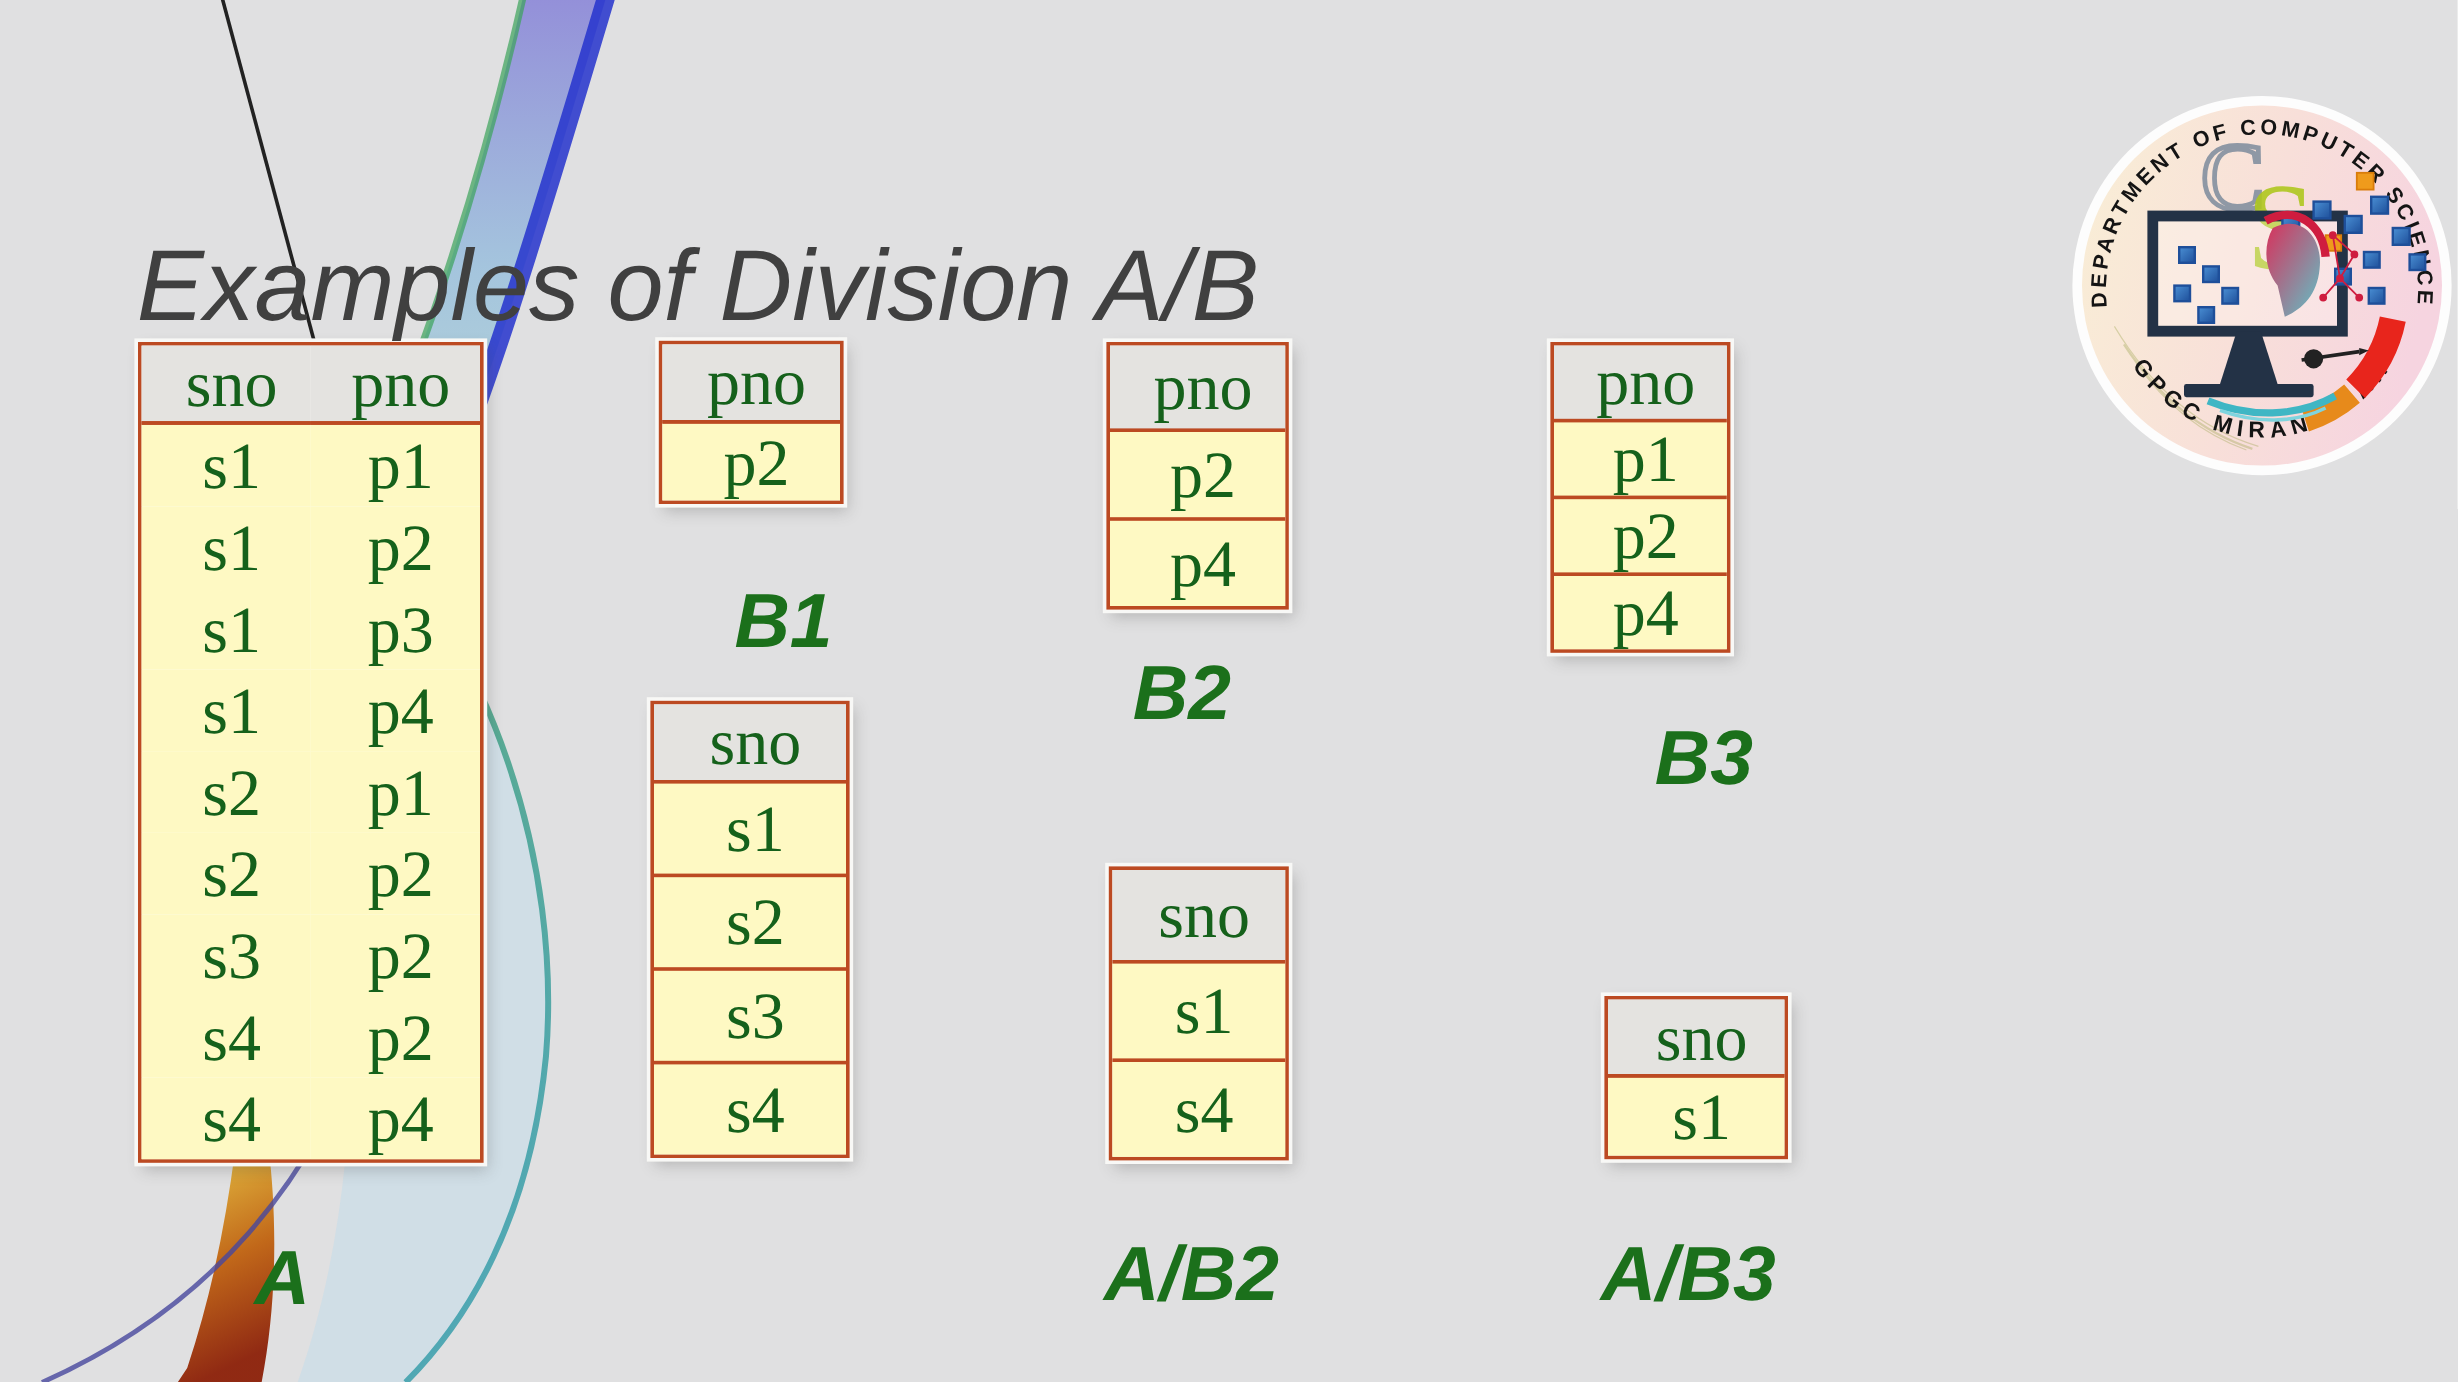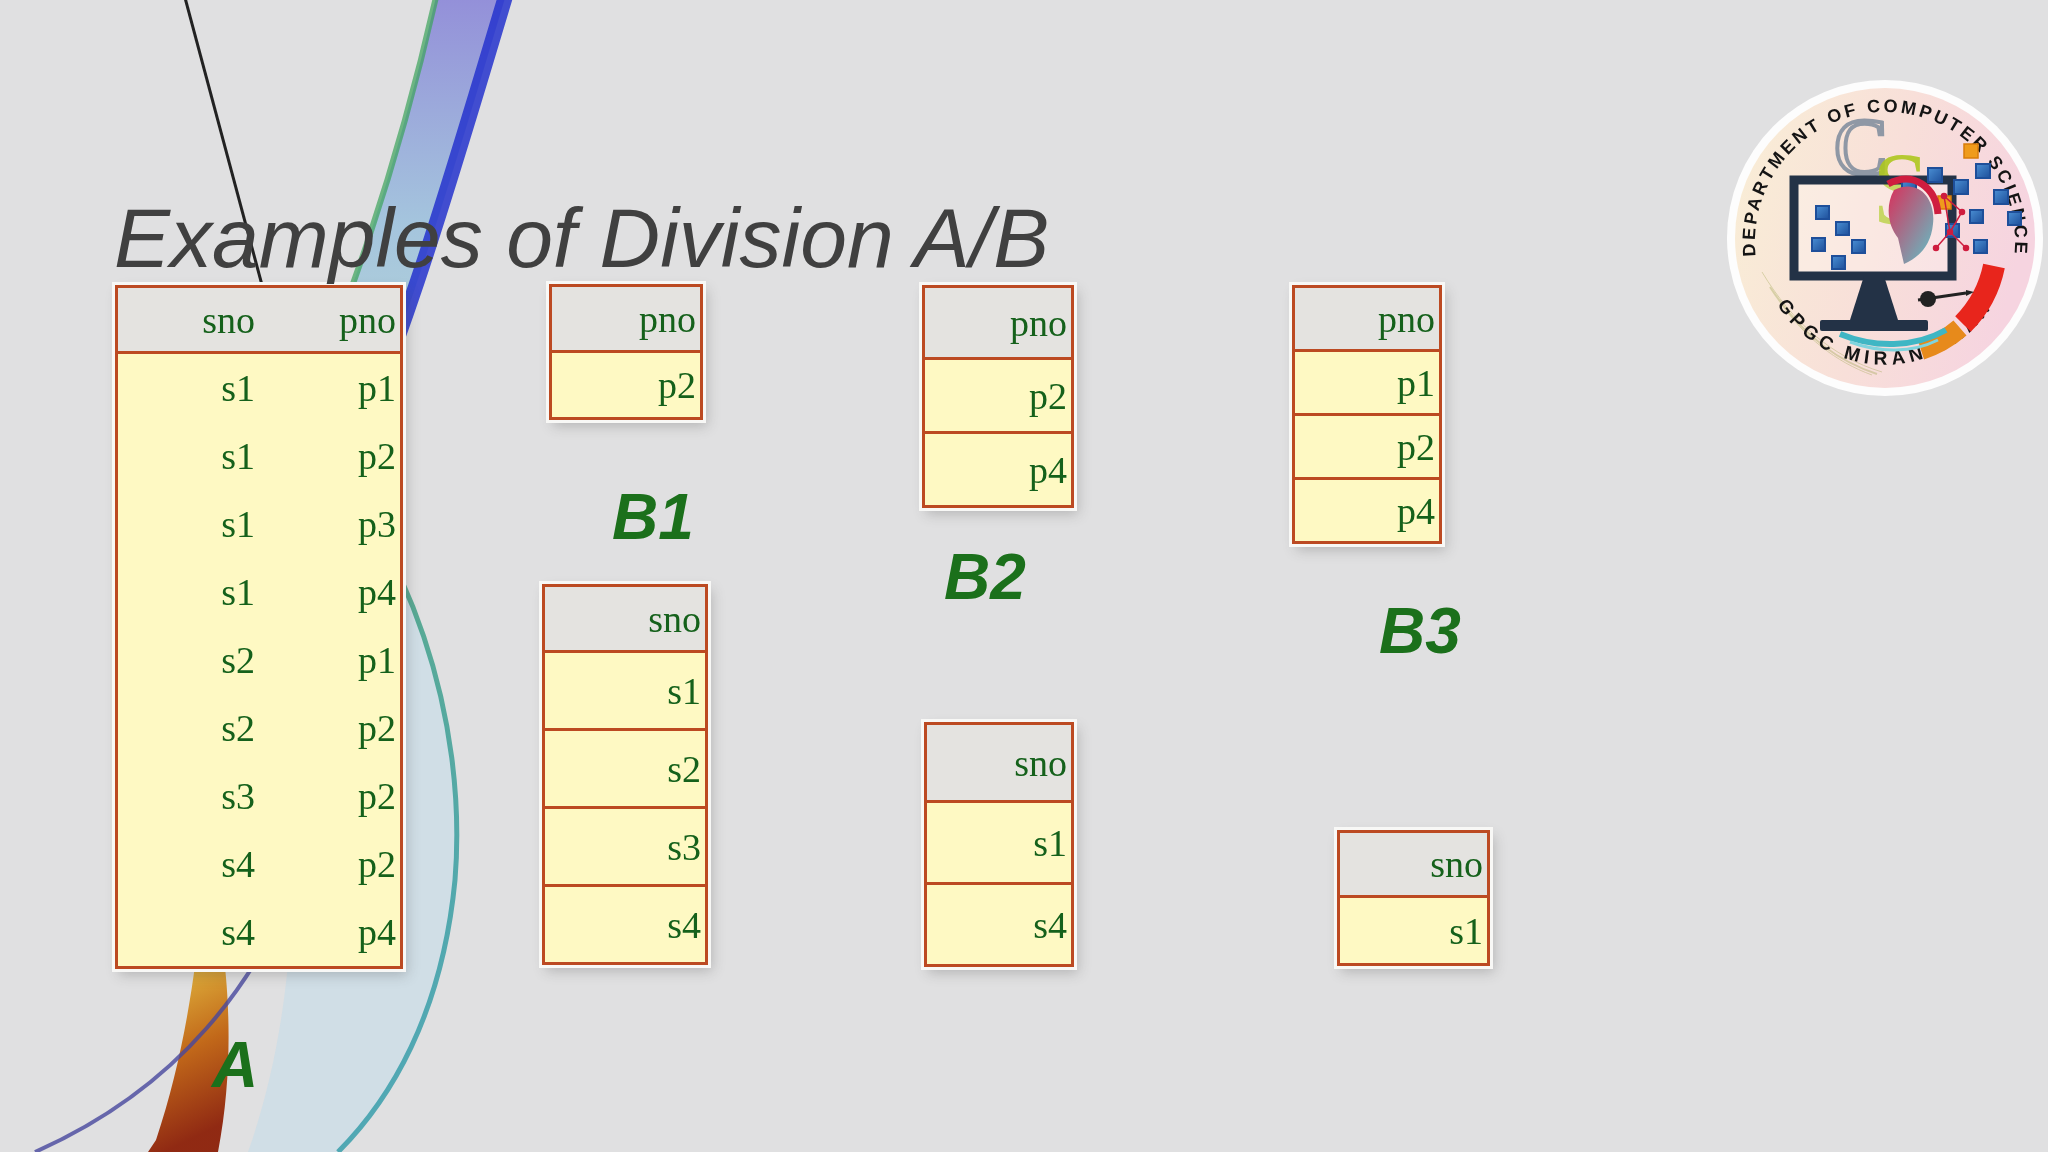--- a/index.html
+++ b/index.html
@@ -5,21 +5,21 @@
   html,body{margin:0;padding:0;}
   .stage{position:relative;width:2048px;height:1152px;background:#e0e0e1;overflow:hidden;
          font-family:"Liberation Sans",sans-serif;}
   .deco{position:absolute;left:0;top:0;z-index:0;}
   .title{position:absolute;left:114px;top:134px;z-index:3;
          font:italic 500 84px "Liberation Sans",sans-serif;color:#404040;white-space:nowrap;}
   
   .tbl{position:absolute;z-index:2;box-sizing:border-box;border:3px solid #bc4a22;background:#fcfcfa;
        box-shadow:0 0 0 3px #f8f8f6, 4px 6px 12px rgba(70,70,70,.28);}
   .rel{border-collapse:collapse;width:100%;table-layout:fixed;font-family:"Liberation Serif",serif;}
-  .rel th,.rel td{font-weight:400;text-align:right;padding:0 4px 0 13px;font-size:38px;
+  .rel th,.rel td{font-weight:400;text-align:center;padding:0 4px 0 13px;font-size:55px;
                   color:#15611b;line-height:1;vertical-align:middle;}
   .rel th{background:#e4e3e0;border-bottom:3px solid #bc4a22;}
   .rel td{background:#fef9c3;}
   .rel tbody tr + tr td{border-top:3px solid #bc4a22;}
   .tbl-a tbody tr + tr td{border-top:none;}
   .tbl-a   th{height:63px}.tbl-a   td{height:68px}
   .tbl-b1  th{height:63px}.tbl-b1  td{height:64px}
   .tbl-ab1 th{height:63px}.tbl-ab1 td{height:75px}
   .tbl-b2  th{height:69px}.tbl-b2  td{height:71px}
   .tbl-ab2 th{height:75px}.tbl-ab2 td{height:79px}
@@ -219,21 +219,23 @@
           <tr>
             <td>s1</td>
           </tr>
         </tbody>
       </table>
     </div>
 
   <div class="rlabel" style="left:212px;top:1028px;">A</div>
   <div class="rlabel" style="left:612px;top:480px;text-align:right;">B1</div>
   <div class="rlabel" style="left:944px;top:540px;">B2</div>
+  <div class="rlabel" style="left:920px;top:1024px;">A/B2</div>
   <div class="rlabel" style="left:1379px;top:594px;">B3</div>
+  <div class="rlabel" style="left:1334px;top:1024px;">A/B3</div>
 
   <svg class="logo" width="326" height="332" viewBox="0 0 326 332">
     <defs>
       <linearGradient id="gBadge" x1="0" y1="0.1" x2="1" y2="0.35">
         <stop offset="0" stop-color="#f9eed6"></stop>
           <stop offset="0.55" stop-color="#f8dfd9"></stop>
           <stop offset="1" stop-color="#f6d4e0"></stop>
       </linearGradient>
       <linearGradient id="gHead" x1="0" y1="0" x2="1" y2="1">
         <stop offset="0" stop-color="#d8315b"></stop>

